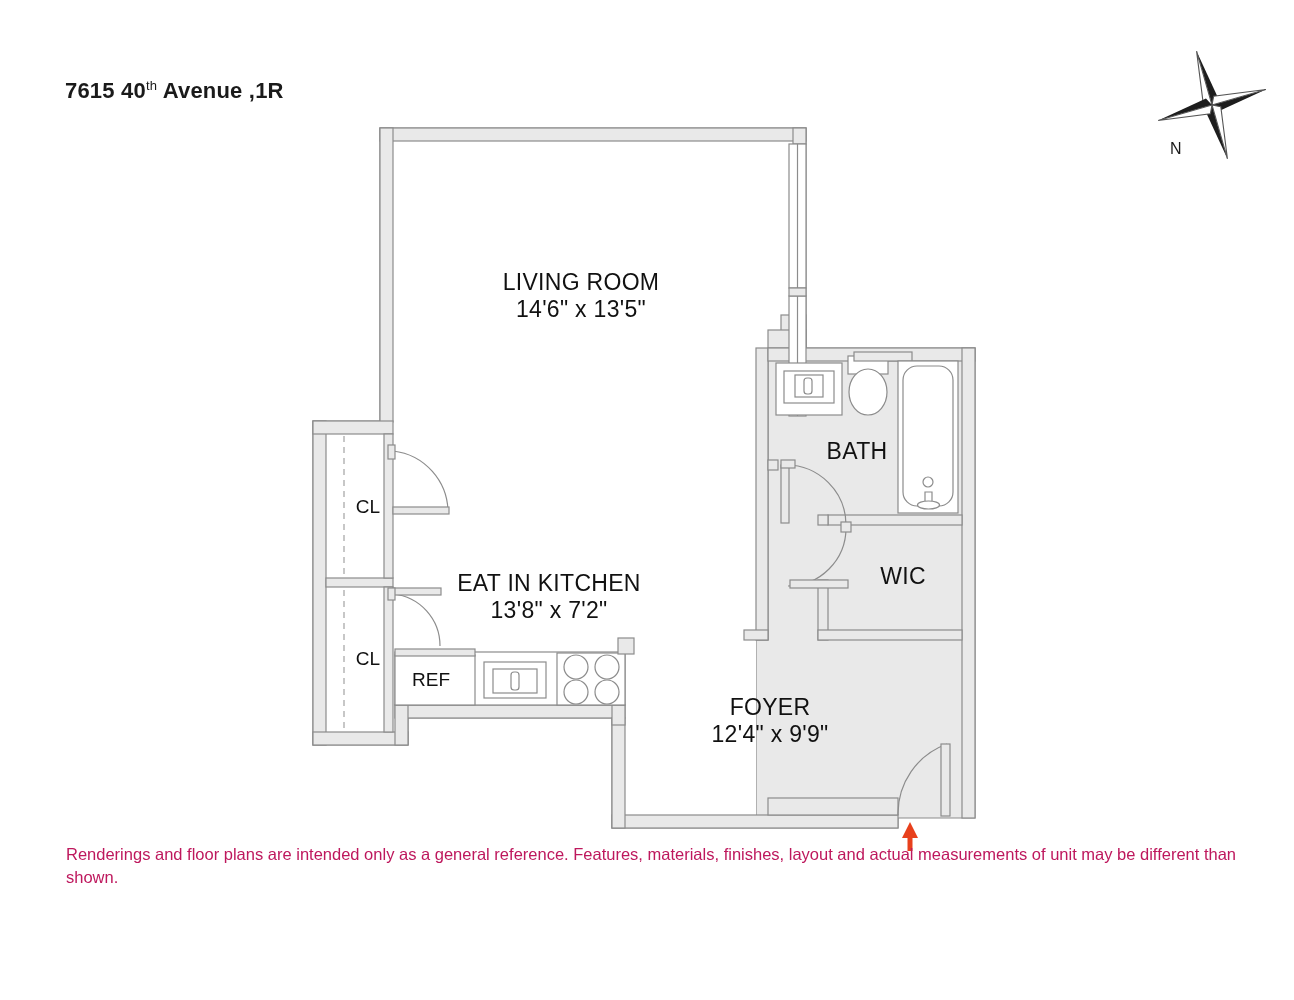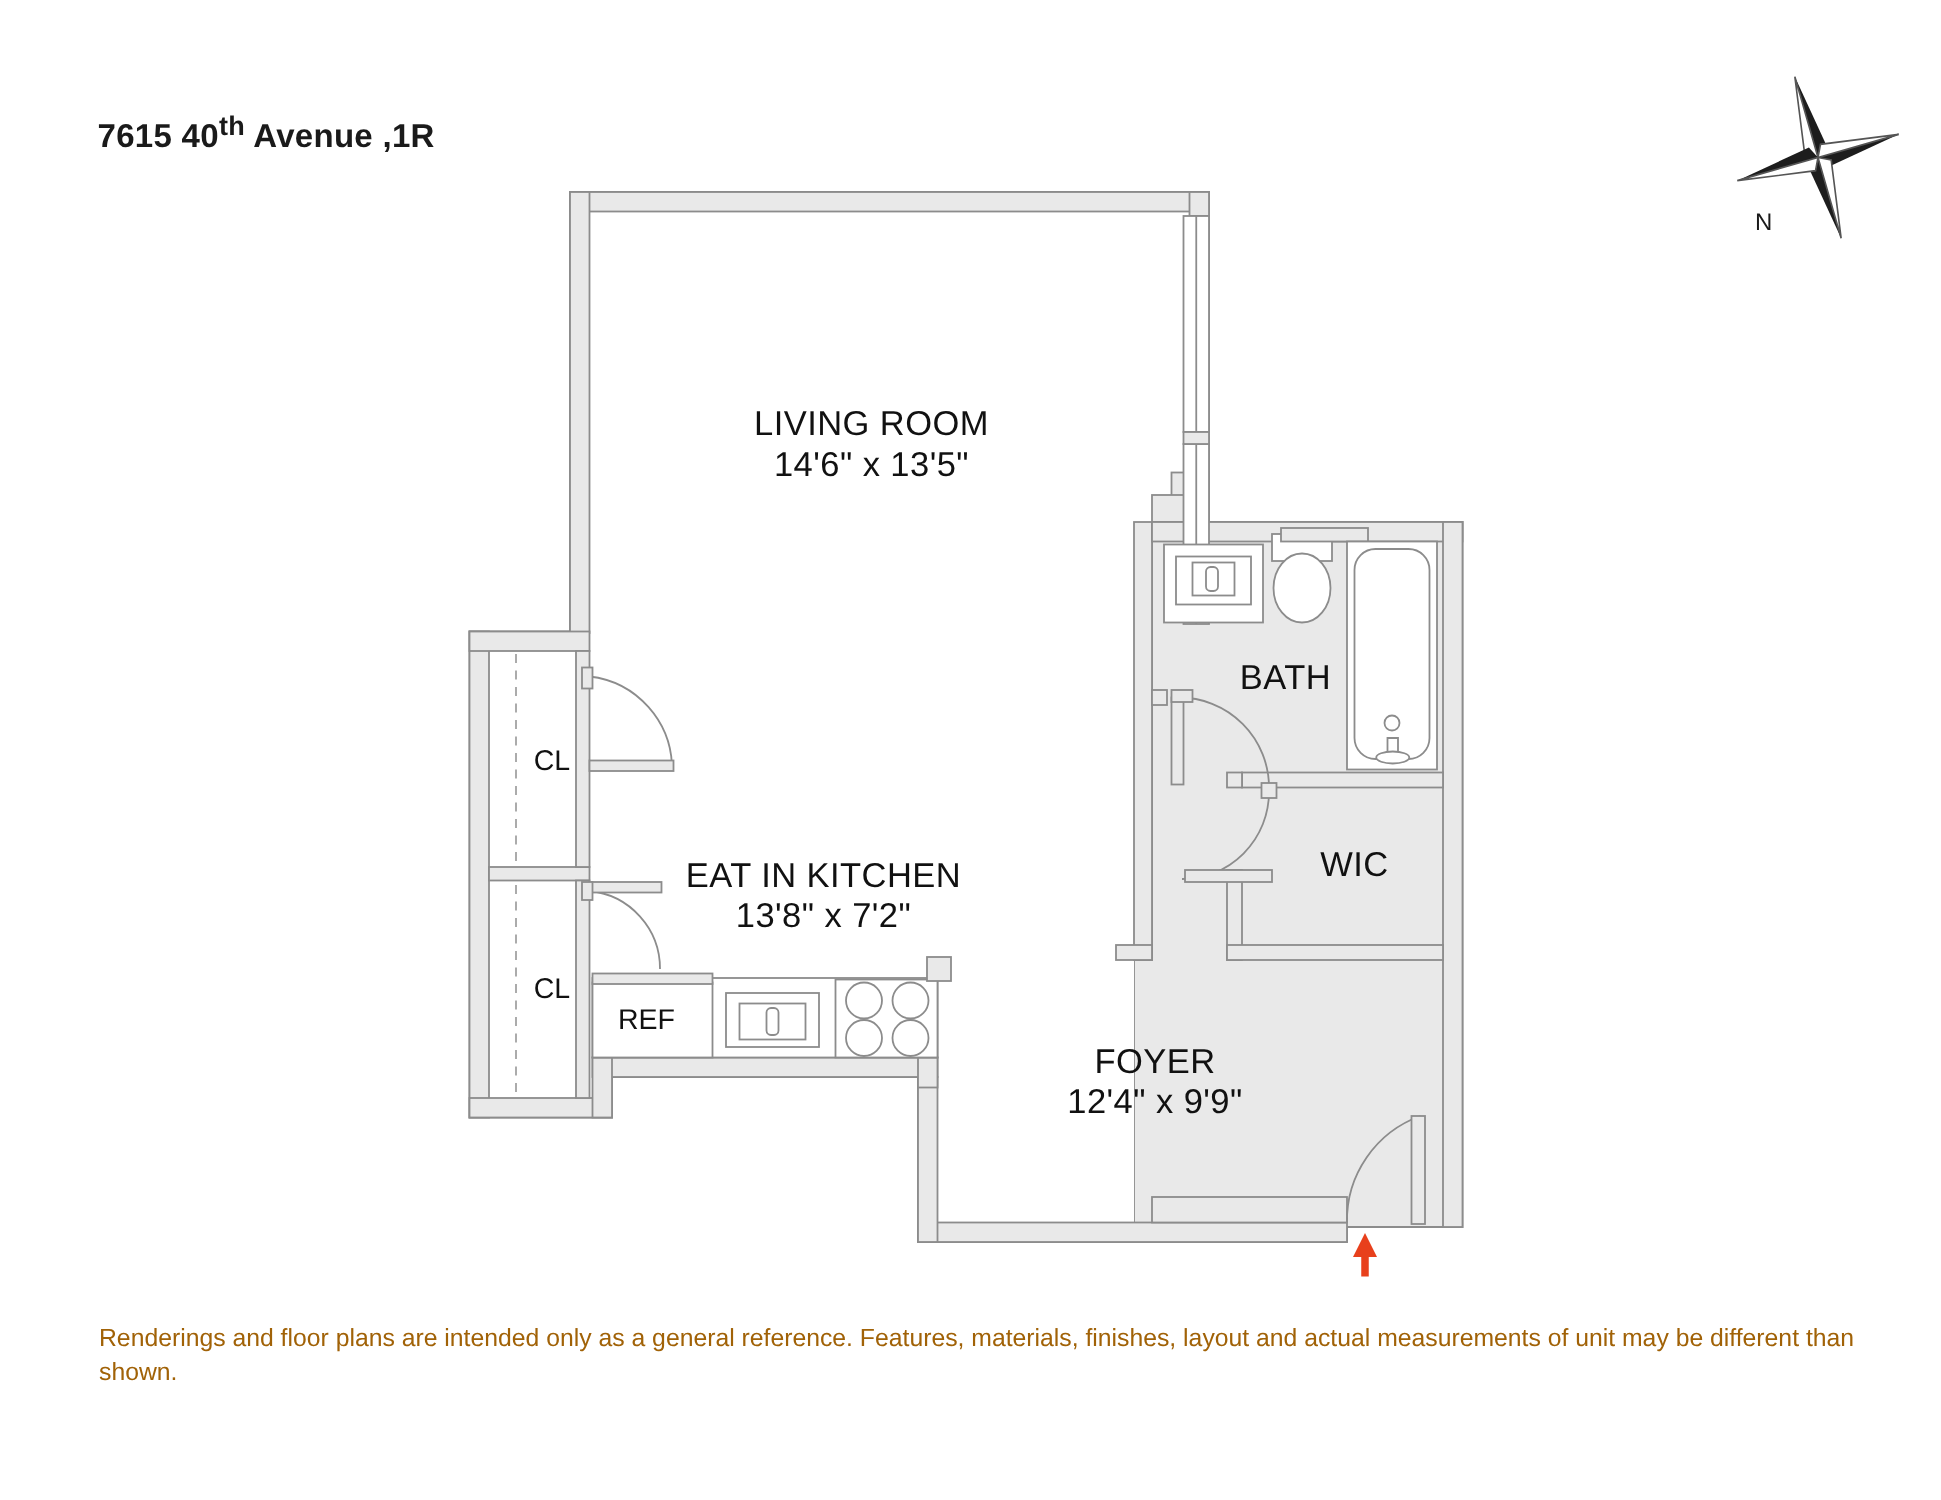--- a/index.html
+++ b/index.html
@@ -18,22 +18,22 @@
   #plan-title {
     position: absolute;
     left: 65px;
     top: 78px;
     font-size: 22px;
     font-weight: bold;
     letter-spacing: 0.2px;
     white-space: nowrap;
   }
   #plan-title sup {
-    font-size: 18px;
-    font-weight: bold;
+    font-size: 13px;
+    font-weight: normal;
     vertical-align: super;
     line-height: 0;
   }
   #compass-wrap {
     position: absolute;
     left: 1152px;
     top: 45px;
     width: 120px;
     height: 120px;
   }
@@ -66,25 +66,25 @@
   }
   .small-label {
     font-family: "Liberation Sans", sans-serif;
     font-size: 19px;
     fill: #111111;
     text-anchor: middle;
   }
   #disclaimer {
     position: absolute;
     left: 66px;
-    top: 881px;
+    top: 843px;
     width: 1180px;
     font-size: 16.5px;
     line-height: 1.38;
-    color: #a16207;
+    color: #be185d;
   }
 </style>
 </head>
 <body>
 
 <div id="plan-title"><span>7615 40</span><sup>th</sup><span> Avenue ,1R</span></div>
 
 <div id="compass-wrap">
   <svg width="120" height="120" viewBox="0 0 120 120" aria-hidden="true">
 

